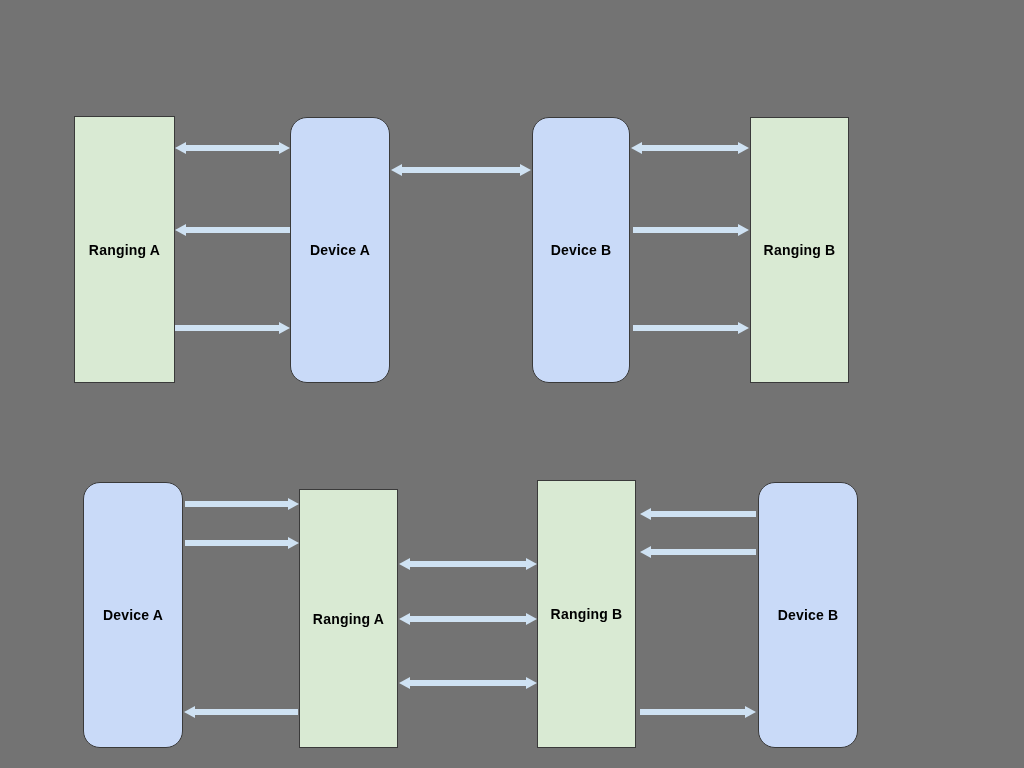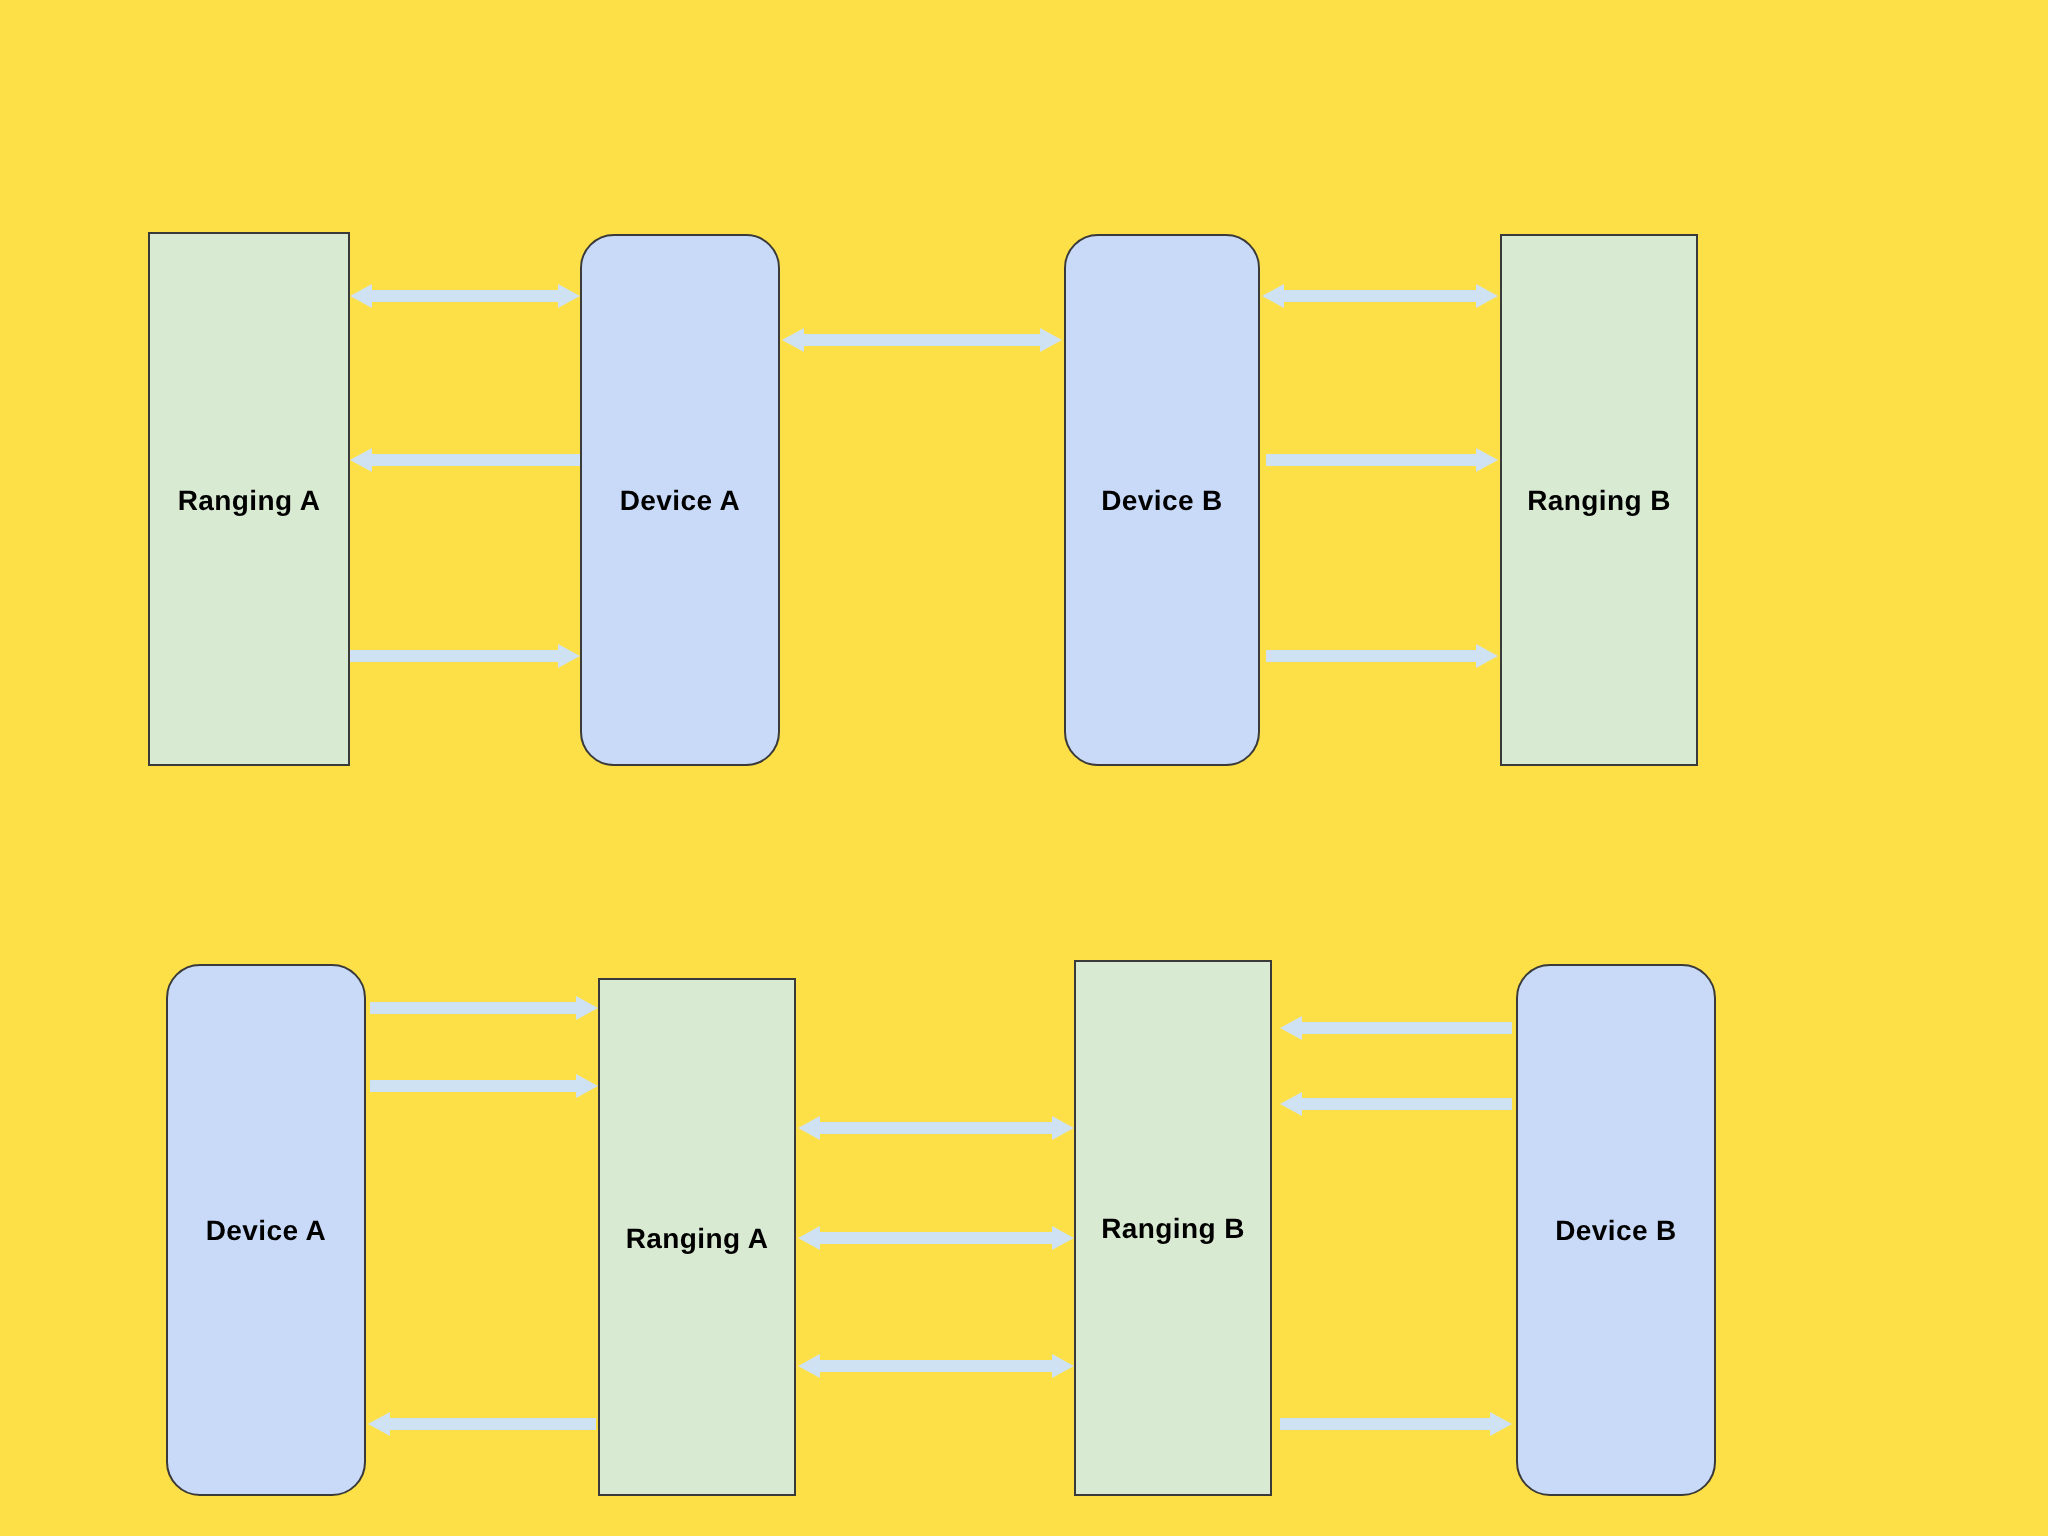--- a/index.html
+++ b/index.html
@@ -5,21 +5,21 @@
   html,body{margin:0;padding:0;}
   body{
     width:1024px;height:768px;
     background:#000;
     font-family:"Liberation Sans", sans-serif;
     overflow:hidden;
     position:relative;
   }
   #canvas{
     position:absolute;left:0;top:0;width:1024px;height:768px;
-    background:#fde047;
+    background:#737373;
   }
   .box{
     position:absolute;
     display:flex;align-items:center;justify-content:center;
     box-sizing:border-box;
     border:1px solid #3a3a3a;
     color:#000;
   }
   .box.device{border-radius:17px;}
   .box-label{

